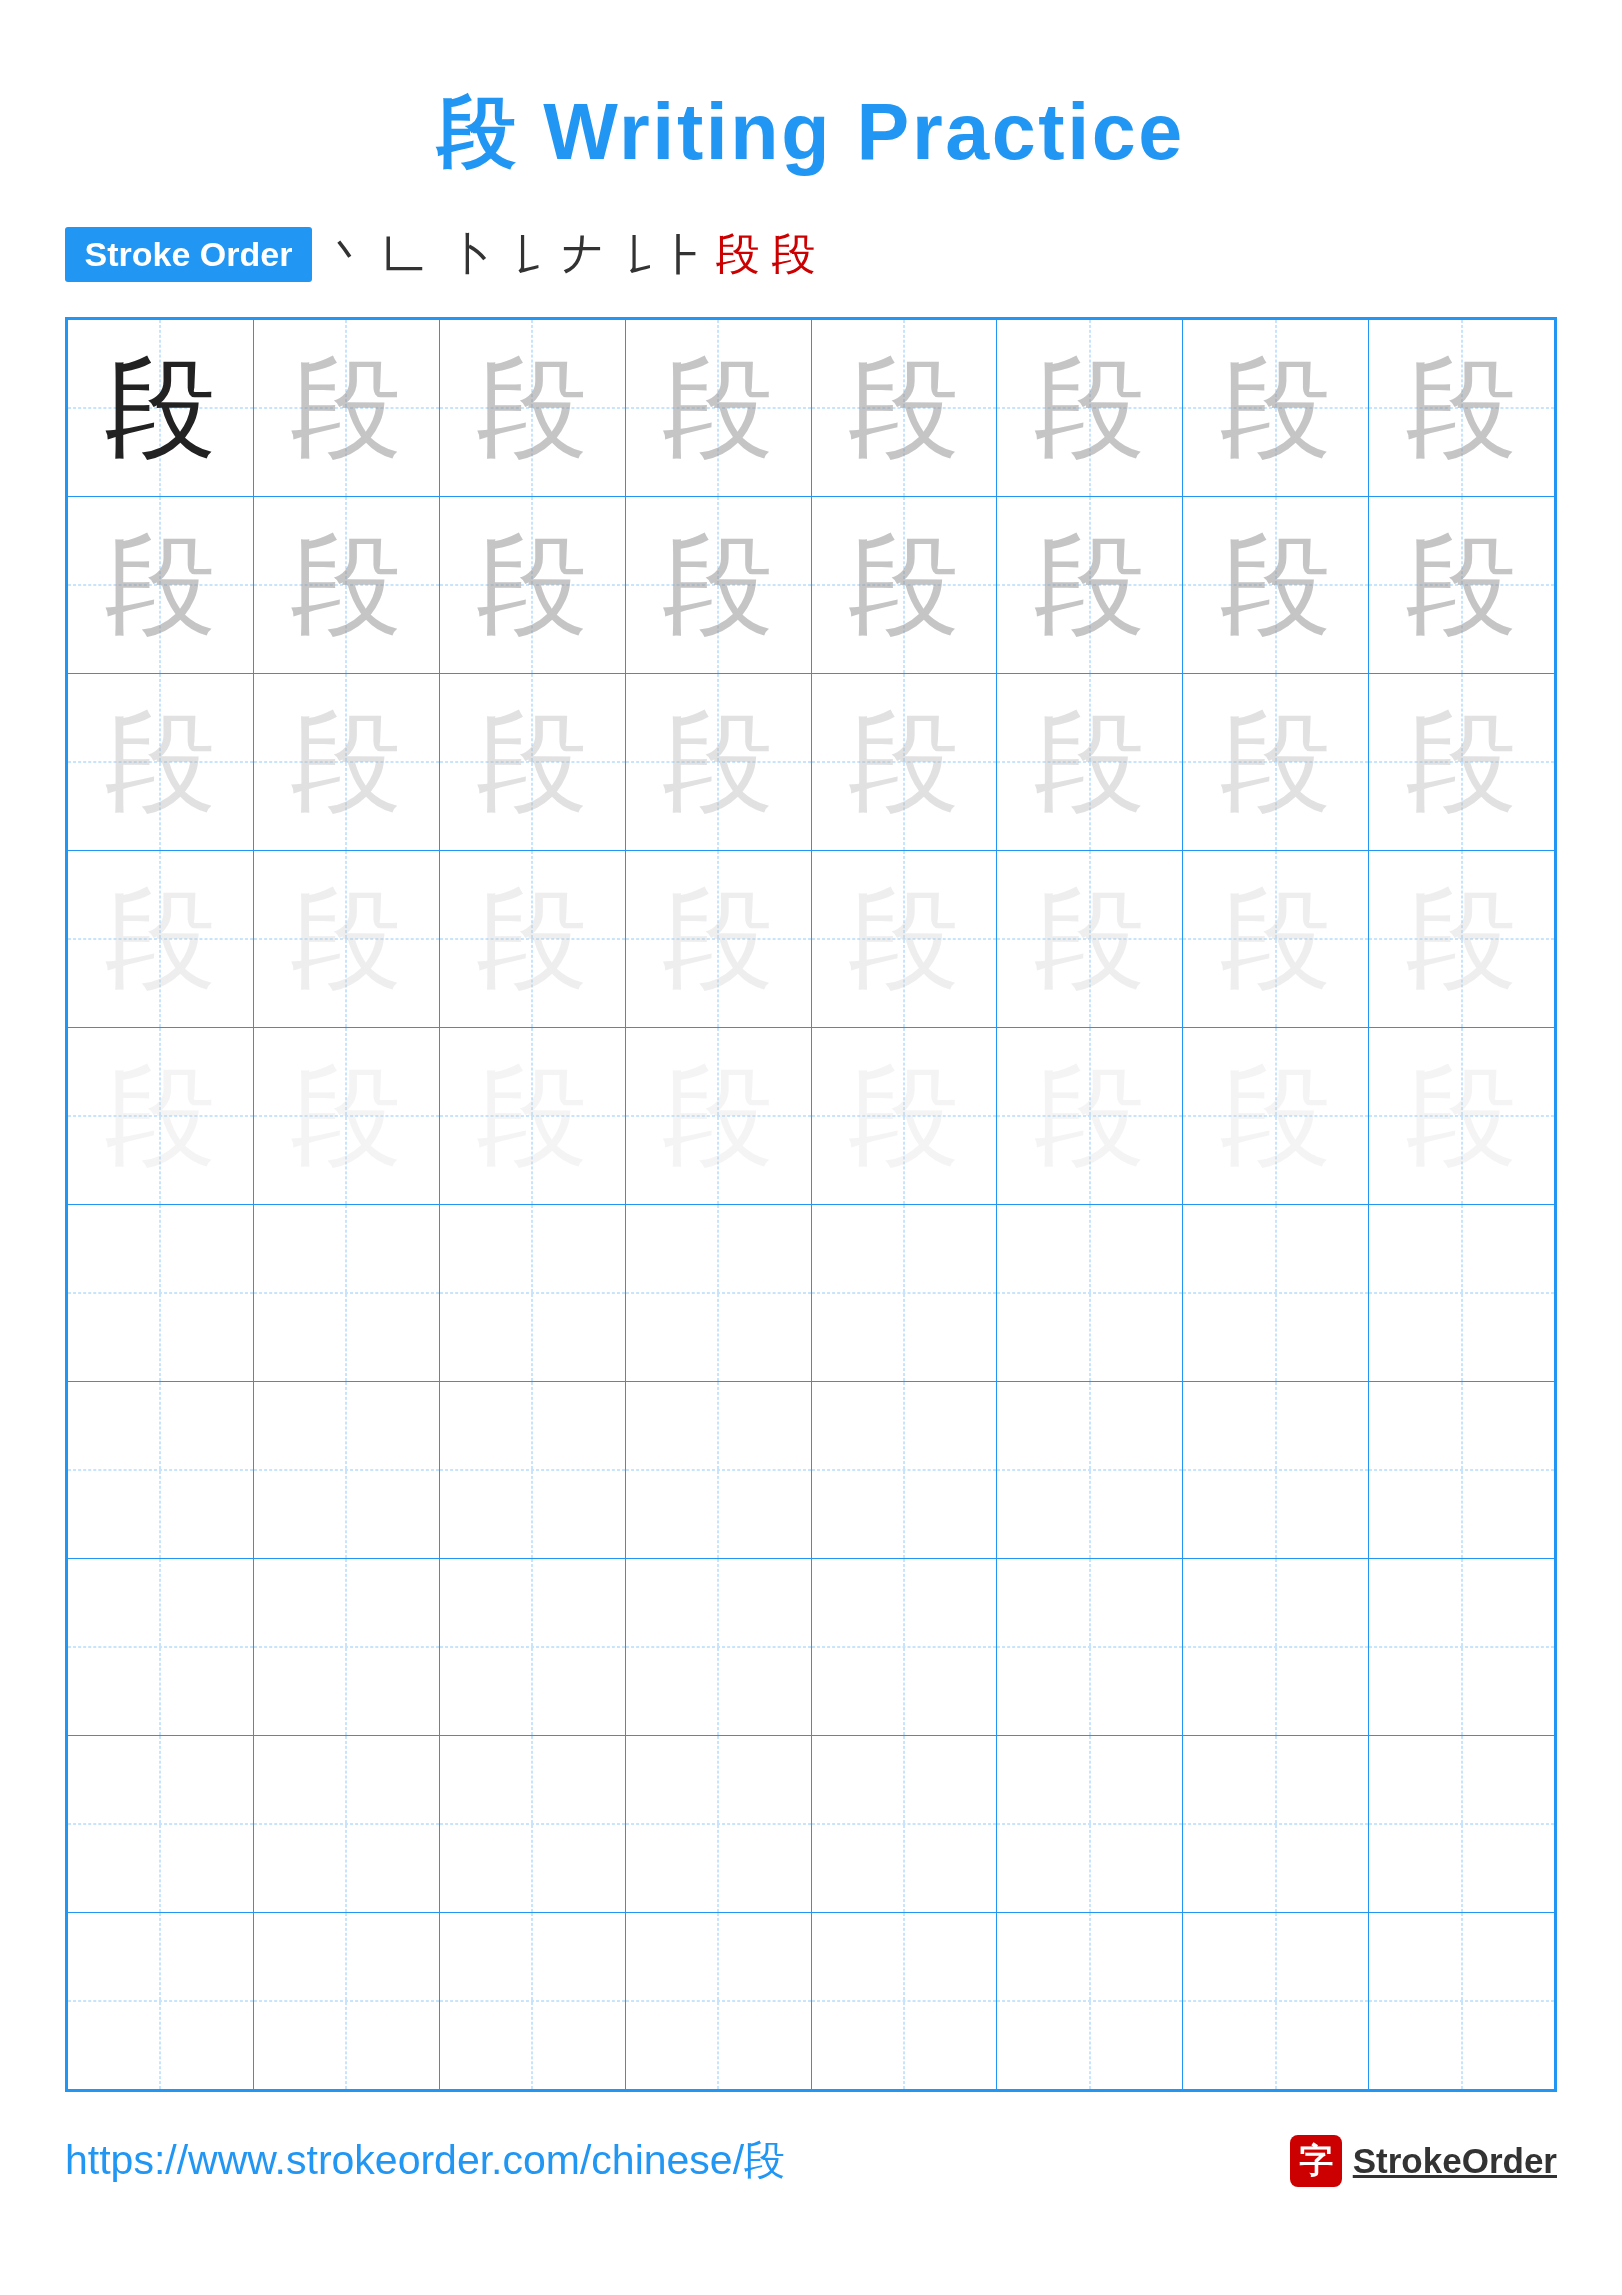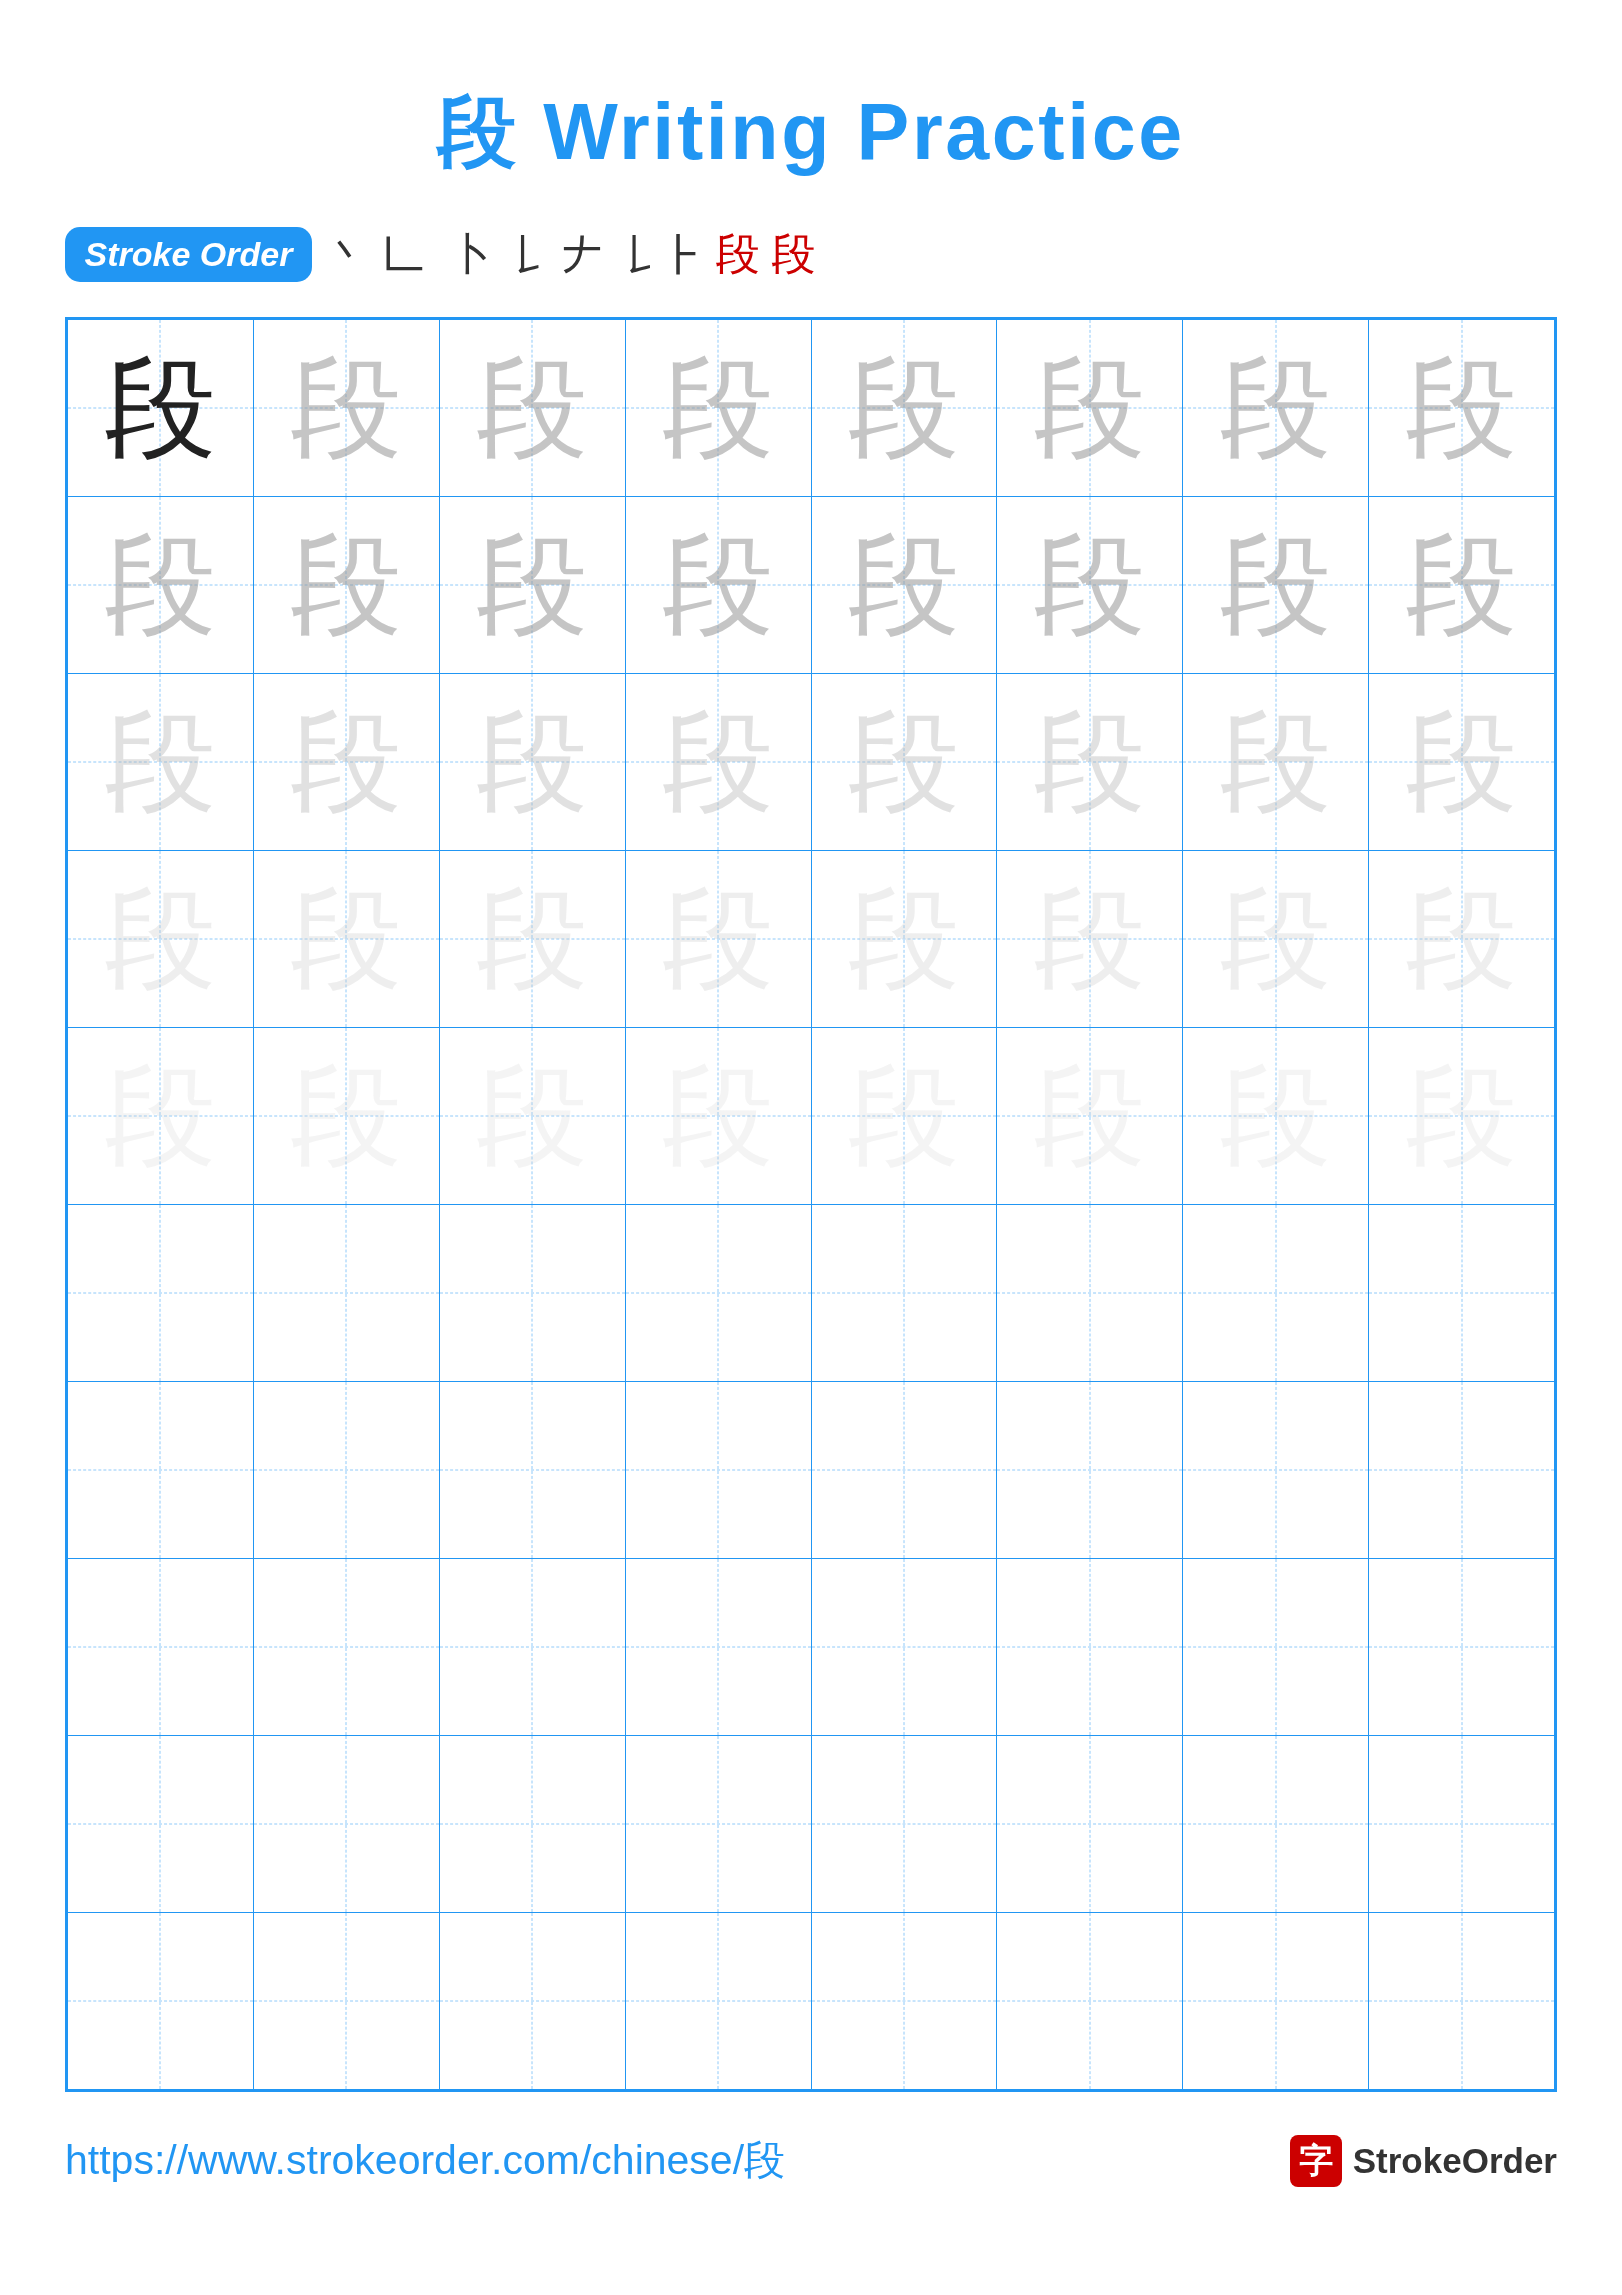--- a/index.html
+++ b/index.html
@@ -29,23 +29,22 @@
       margin-bottom: 33px;
       gap: 13px;
     }
 
     .stroke-order-badge {
       background: #2196F3;
       color: white;
       font-size: 34px;
       font-weight: bold;
       padding: 7.9px 19.6px;
-      border-radius: 15px;
+      border-radius: 3px;
       white-space: nowrap;
-      font-style: italic;
     }
 
     .stroke-sequence {
       display: flex;
       align-items: center;
       gap: 11.8px;
       font-size: 44px;
       color: #333;
     }
 
@@ -179,20 +178,21 @@
       color: white;
       font-size: 34px;
       font-weight: bold;
       font-family: serif;
     }
 
     .footer-logo-text {
       font-size: 35px;
       font-weight: bold;
       color: #333;
+      text-decoration: underline;
     }
   </style>
 </head>
 <body>
 
 
 
 
 <div class="title">段 Writing Practice</div>
 

